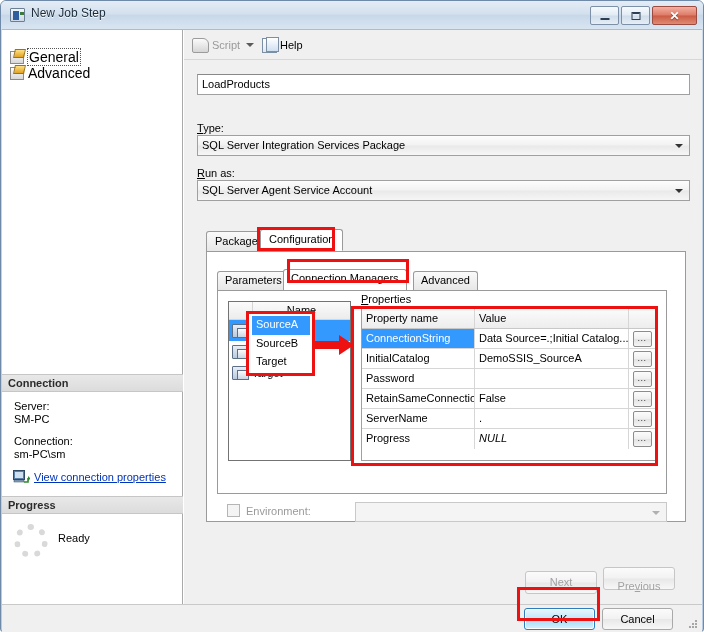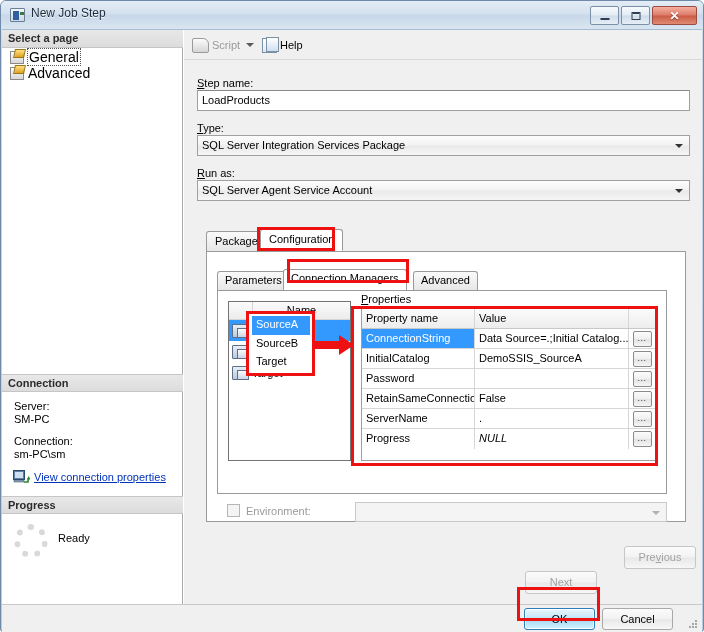--- a/index.html
+++ b/index.html
@@ -284,21 +284,20 @@
         </div>
       <div class="winbtn close">
           <div class="g close-g">✕</div>
         </div>
     </div>
   </div>
 
   <div class="client">
 
     <div class="sidebar">
-      <div class="sb-header" style="top:0;">Select a page</div>
 
       <div class="sb-items">
         <div class="sb-item focused">
           <div class="sb-icon"></div>
           <span class="sb-label">General</span>
         </div>
         <div class="sb-item">
           <div class="sb-icon"></div>
           <span class="sb-label">Advanced</span>
         </div>
@@ -332,21 +331,21 @@
           <span class="tb-disabled">Script</span>
           <span class="caret"></span>
         </div>
         <div class="tb-item" style="left:78px;">
           <div class="help-icon"></div>
           <span class="tb-enabled">Help</span>
         </div>
       </div>
 
       <div class="form-label" style="left:13px; top:47px;"><span class="u">S</span>tep name:</div>
-      <div class="textbox" style="left:13px; top:60px; width:493px; height:21px;">LoadProducts</div>
+      <div class="textbox" style="left:13px; top:44px; width:493px; height:21px;">LoadProducts</div>
 
       <div class="form-label" style="left:13px; top:92px;"><span class="u">T</span>ype:</div>
       <div class="combo" style="left:13px; top:105px; width:493px; height:21px;">
         <span>SQL Server Integration Services Package</span>
         <span class="arrow"></span>
       </div>
 
       <div class="form-label" style="left:13px; top:137px;"><span class="u">R</span>un as:</div>
       <div class="combo" style="left:13px; top:150px; width:493px; height:21px;">
         <span>SQL Server Agent Service Account</span>
@@ -443,21 +442,21 @@
           <span class="chk"></span>
           <span style="margin-left:6px; color:#9a9a9a; font-size:11px;">Environment:</span>
         </div>
         <div class="combo" style="left:148px; top:250px; width:312px; height:20px; color:#9a9a9a; background:#f4f4f4; border-color:#c9c9c9;">
           <span></span>
           <span class="arrow" style="border-top-color:#b0b0b0;"></span>
         </div>
       </div>
 
       <div class="btn disabled" style="left:341px; top:541px; width:72px; height:23px; padding-top:4px;"><span class="u">N</span>ext</div>
-      <div class="btn disabled" style="left:419px; top:516px; width:72px; height:23px; padding-top:4px;margin-left:21px;">Pre<span class="u">v</span>ious</div>
+      <div class="btn disabled" style="left:419px; top:537px; width:72px; height:23px; padding-top:12px;">Pre<span class="u">v</span>ious</div>
     </div>
   </div>
 
   <div class="footer">
     <div class="btn default" style="left:522px; top:3px; width:71px; height:22px; padding-top:4px;">OK</div>
     <div class="btn" style="left:600px; top:3px; width:71px; height:22px; padding-top:4px;">Cancel</div>
     <div class="grip"></div>
   </div>
 
   <div class="anno" style="left:256px; top:226px; width:78px; height:24px;"></div>

